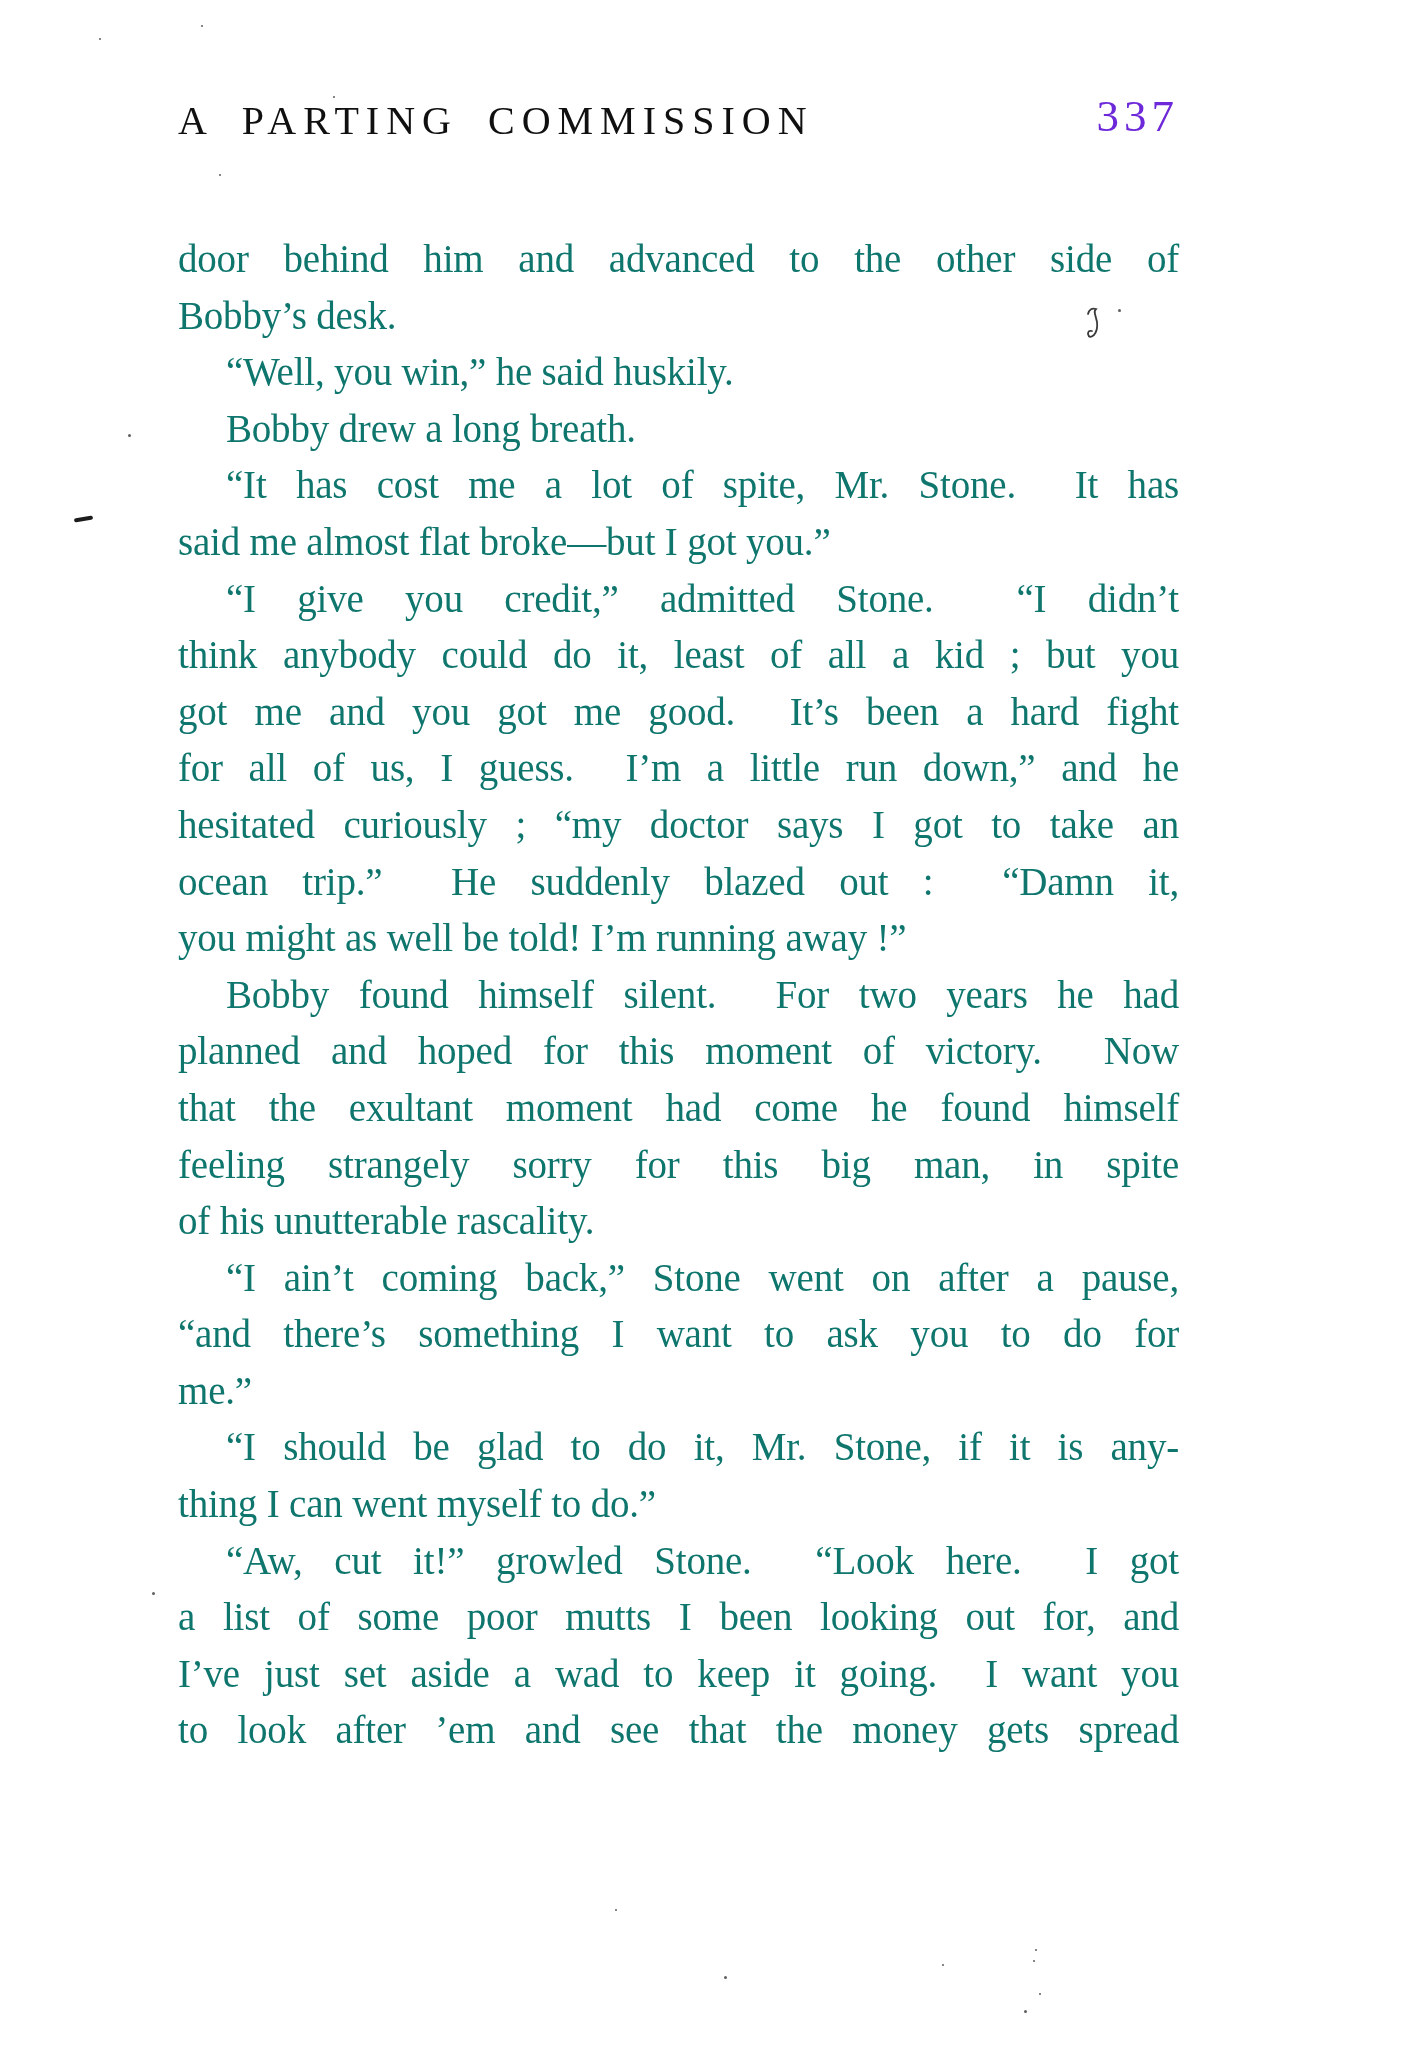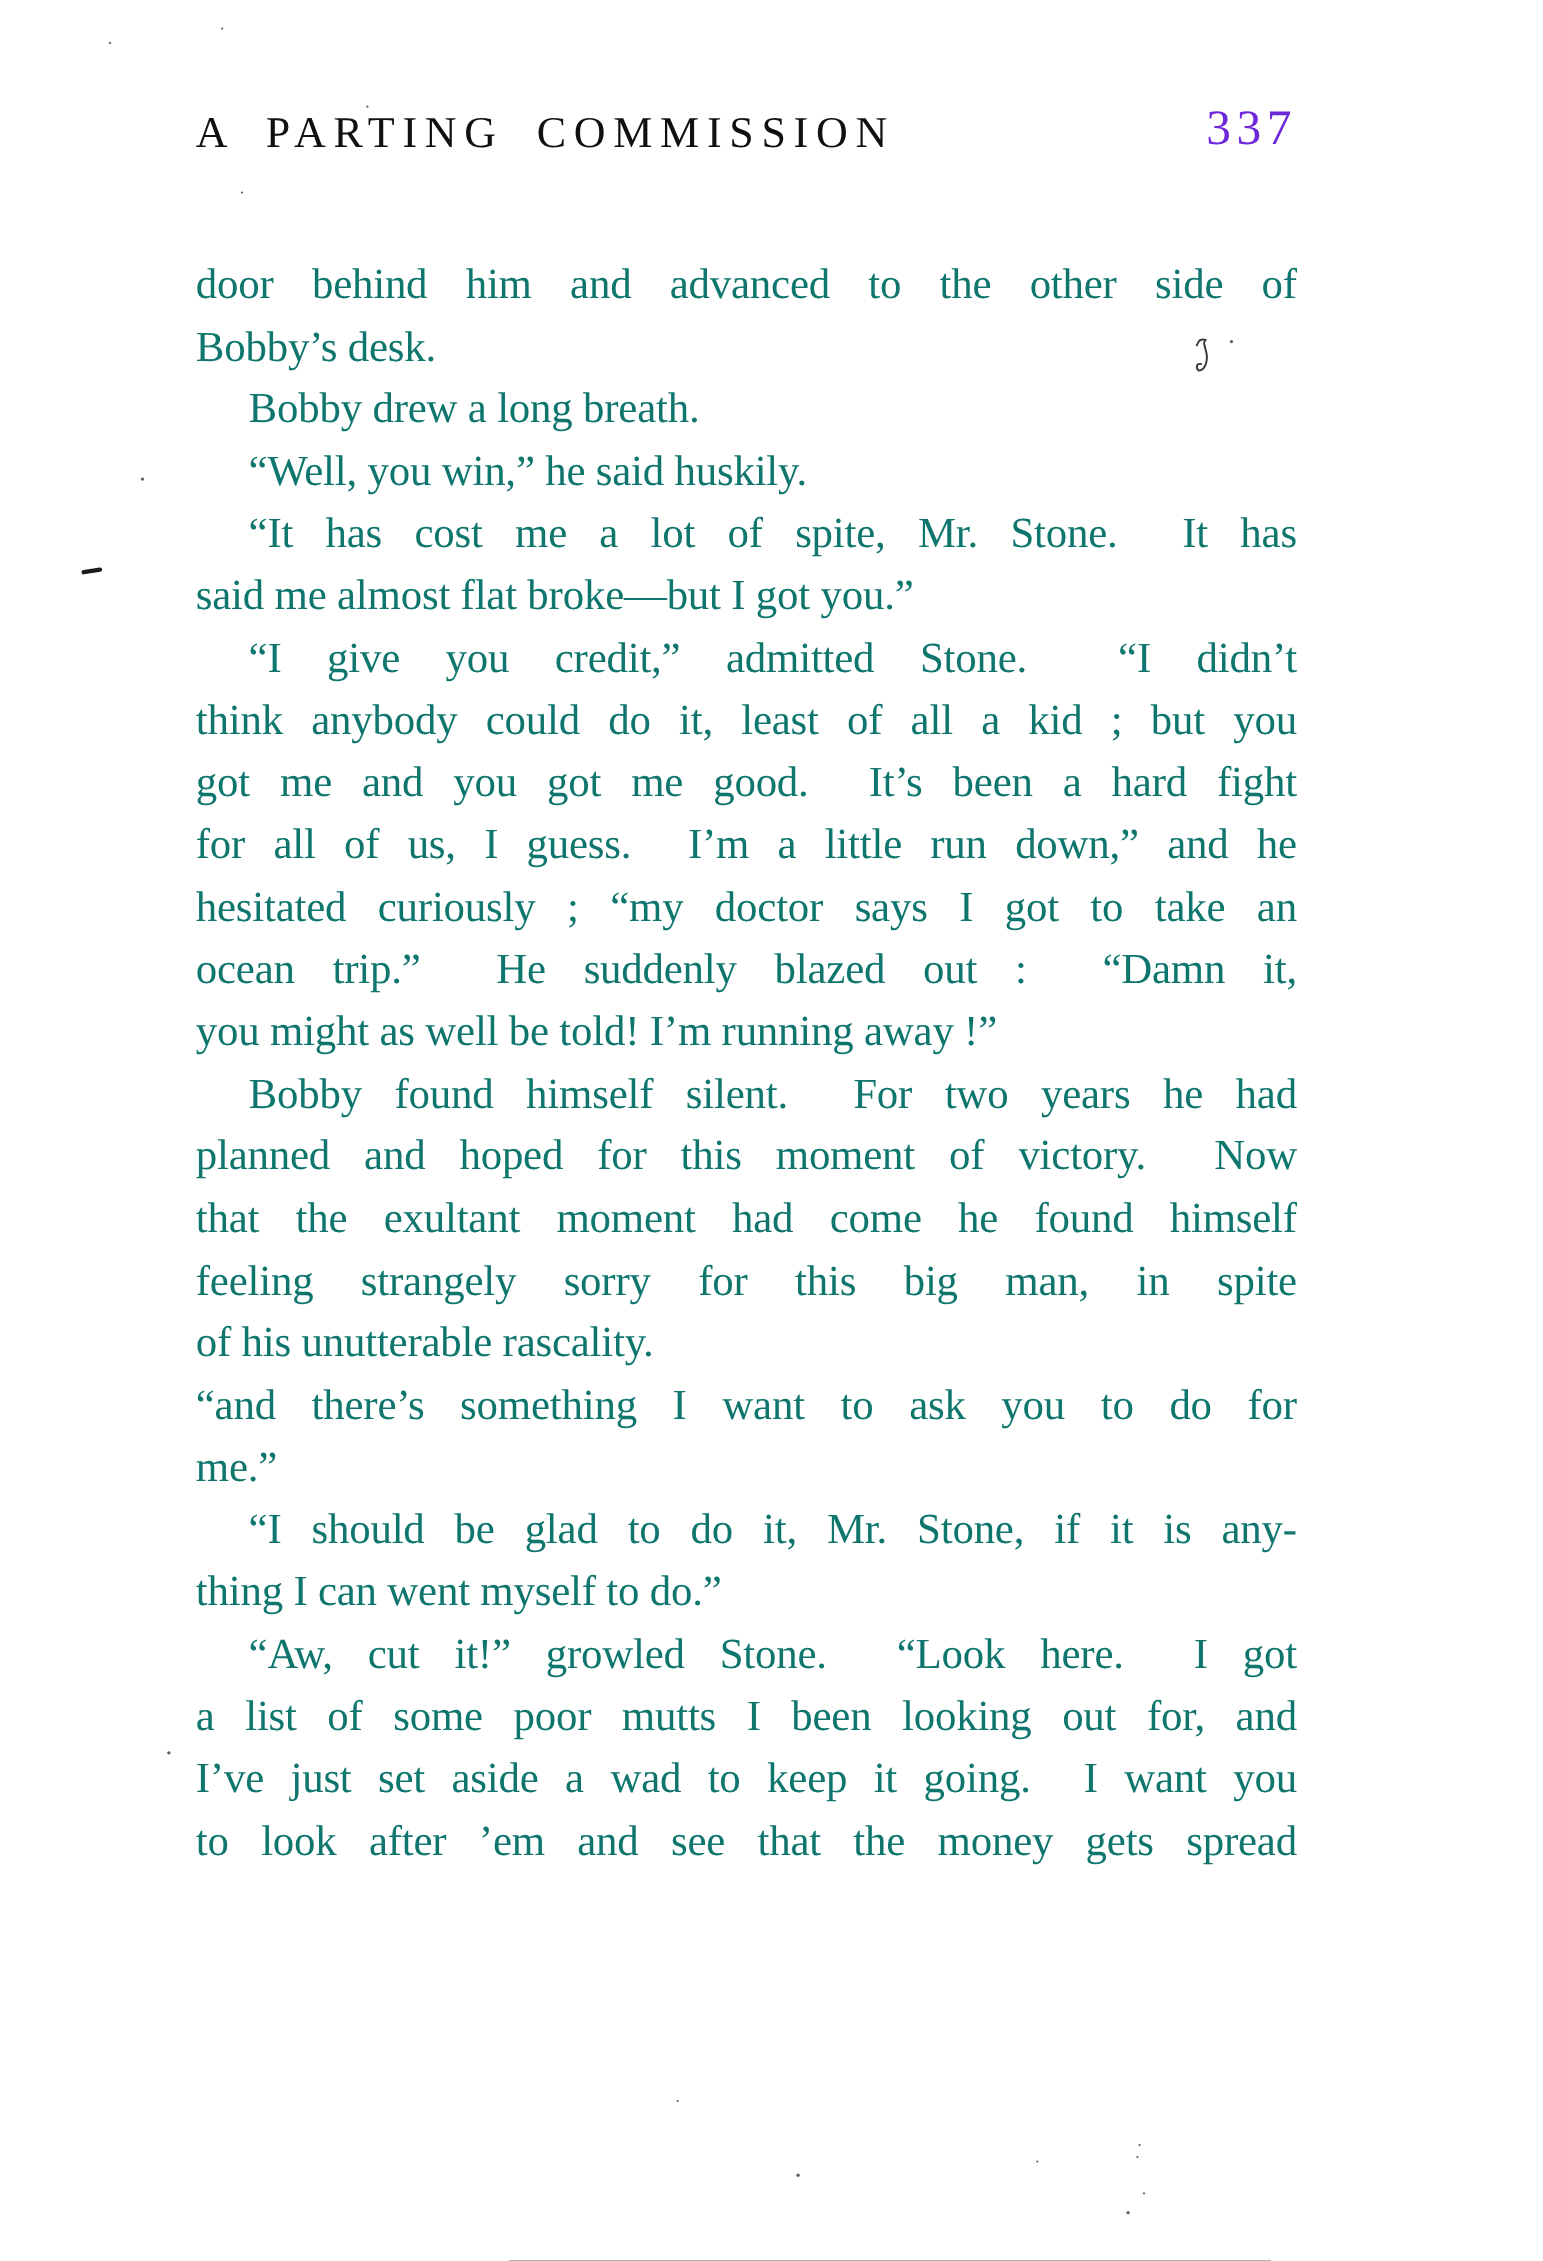--- a/index.html
+++ b/index.html
@@ -90,24 +90,24 @@
     <span class="chapter-title">A PARTING COMMISSION</span>
     <span class="page-number">337</span>
   </div>
 
   <div class="body-text">
       <div class="para">
         <div class="line">door behind him and advanced to the other side of</div>
         <div class="line lastline">Bobby’s desk.</div>
       </div>
       <div class="para">
-        <div class="line lastline firstline">Bobby drew a long breath.</div>
+        <div class="line lastline firstline">“Well, you win,” he said huskily.</div>
       </div>
       <div class="para">
-        <div class="line lastline firstline">“Well, you win,” he said huskily.</div>
+        <div class="line lastline firstline">Bobby drew a long breath.</div>
       </div>
       <div class="para">
         <div class="line firstline">“It has cost me a lot of spite, Mr. Stone.  It has</div>
         <div class="line lastline">said me almost flat broke—but I got you.”</div>
       </div>
       <div class="para">
         <div class="line firstline">“I give you credit,” admitted Stone.  “I didn’t</div>
         <div class="line">think anybody could do it, least of all a kid ; but you</div>
         <div class="line">got me and you got me good.  It’s been a hard fight</div>
         <div class="line">for all of us, I guess.  I’m a little run down,” and he</div>
@@ -116,20 +116,21 @@
         <div class="line lastline">you might as well be told! I’m running away !”</div>
       </div>
       <div class="para">
         <div class="line firstline">Bobby found himself silent.  For two years he had</div>
         <div class="line">planned and hoped for this moment of victory.  Now</div>
         <div class="line">that the exultant moment had come he found himself</div>
         <div class="line">feeling strangely sorry for this big man, in spite</div>
         <div class="line lastline">of his unutterable rascality.</div>
       </div>
       <div class="para">
+        <div class="line firstline">“I ain’t coming back,” Stone went on after a pause,</div>
         <div class="line">“and there’s something I want to ask you to do for</div>
         <div class="line lastline">me.”</div>
       </div>
       <div class="para">
         <div class="line firstline">“I should be glad to do it, Mr. Stone, if it is any-</div>
         <div class="line lastline">thing I can went myself to do.”</div>
       </div>
       <div class="para">
         <div class="line firstline">“Aw, cut it!” growled Stone.  “Look here.  I got</div>
         <div class="line">a list of some poor mutts I been looking out for, and</div>

